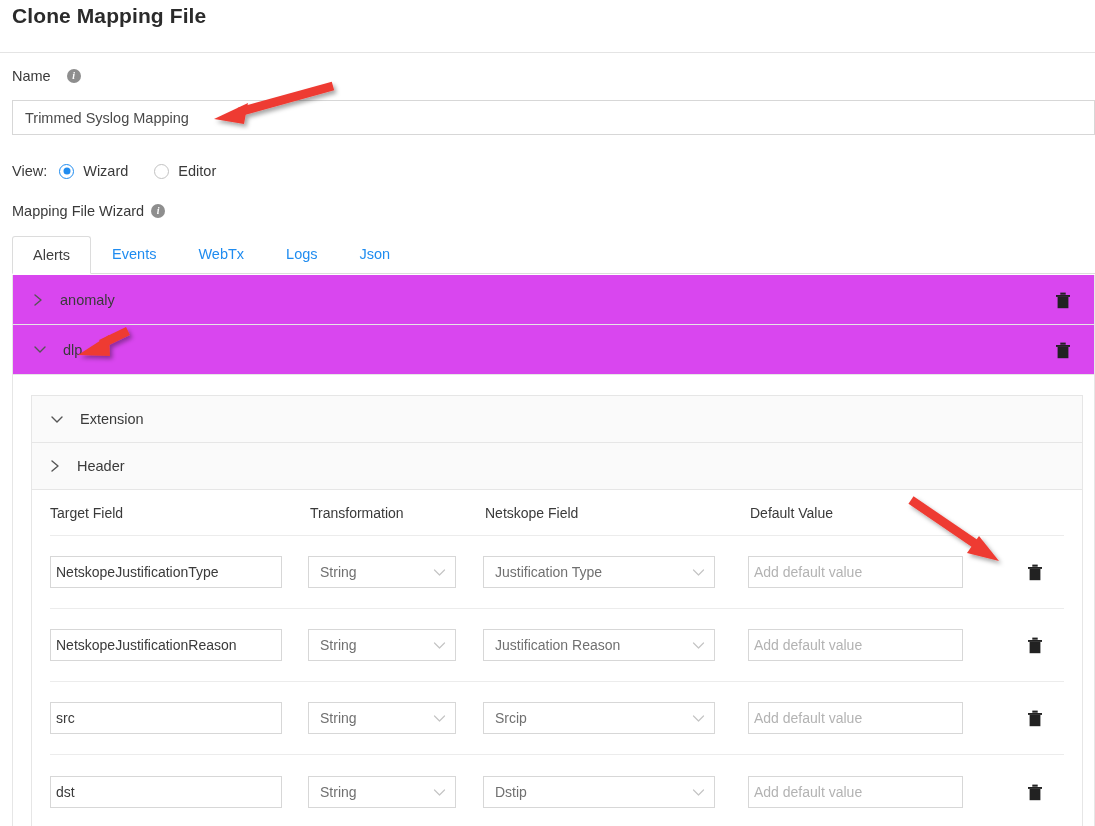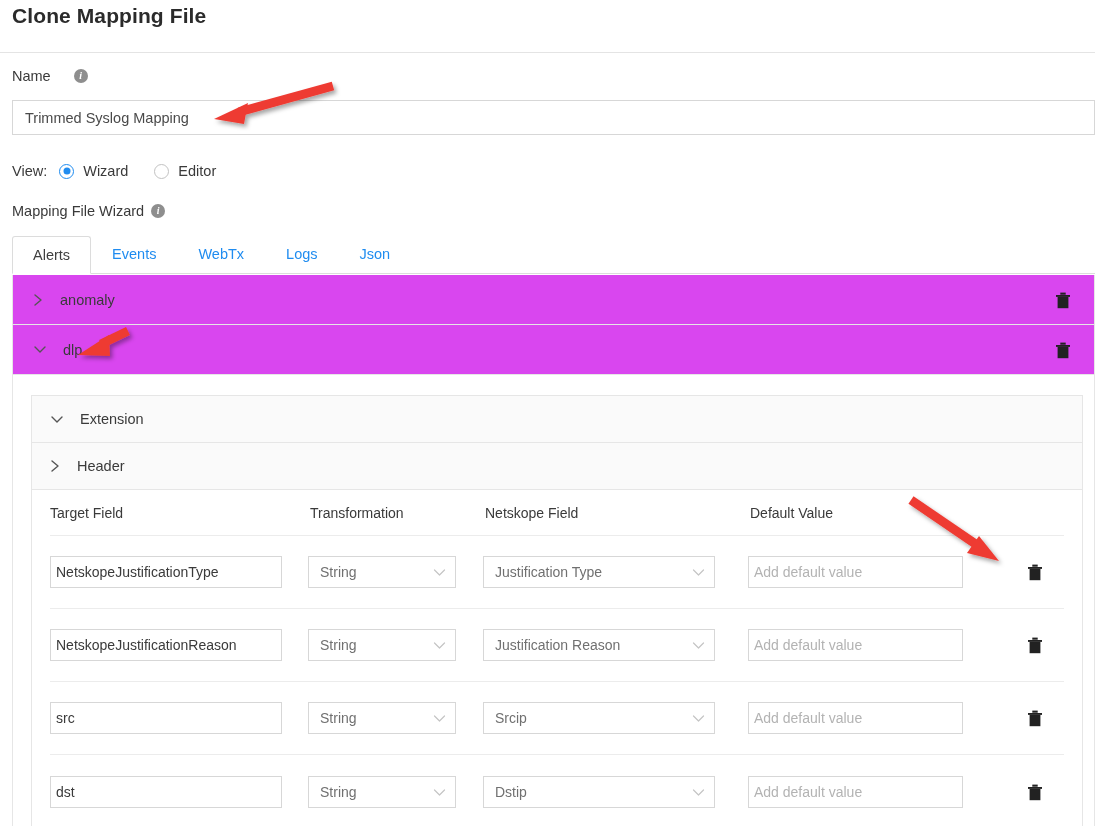--- a/index.html
+++ b/index.html
@@ -21,21 +21,21 @@
     letter-spacing: .1px;
   }
   .title-rule {
     position: absolute; left: 0; top: 52px; width: 1095px; height: 1px;
     background: #e4e4e4;
   }
 
   
   .name-label-row {
     position: absolute; left: 12px; top: 68px;
-    display: flex; align-items: center; gap: 23px;
+    display: flex; align-items: center; gap: 16px;
     font-size: 14.5px; color: #3a3a3a;
   }
   .info-icon {
     width: 14px; height: 14px; border-radius: 50%;
     background: #8e8e8e; color: #fff;
     font-size: 10px; font-weight: 700; font-style: italic;
     font-family: "Liberation Serif", serif;
     display: inline-flex; align-items: center; justify-content: center;
     line-height: 1;
   }

